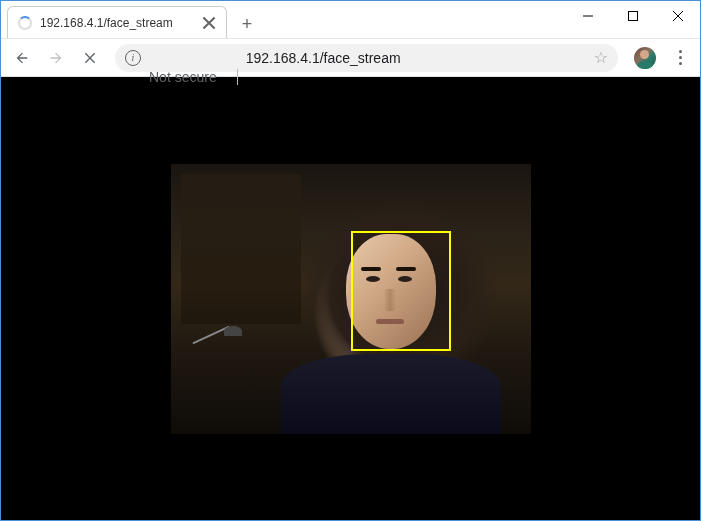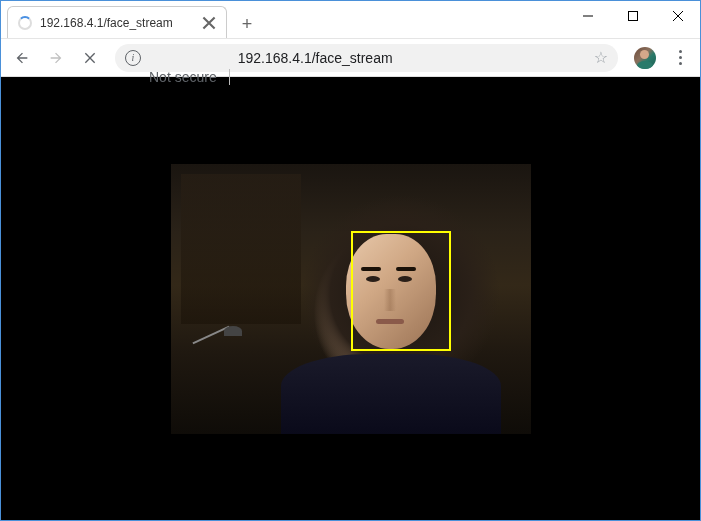--- a/index.html
+++ b/index.html
@@ -126,21 +126,21 @@
       align-items: center;
       justify-content: center;
       font-size: 10px;
       color: #5f6368;
       font-family: Georgia, serif;
       font-style: italic;
     }
     .security-label {
       color: #5f6368;
       font-size: 14px;
-      padding-right: 12px;
+      padding-right: 20px;
       border-right: 1px solid #bbb;
       margin-top: 38px;
     }
     .url-text {
       color: #202124;
       font-size: 14px;
       flex: 1;
     }
     .star-icon {
       color: #9aa0a6;

